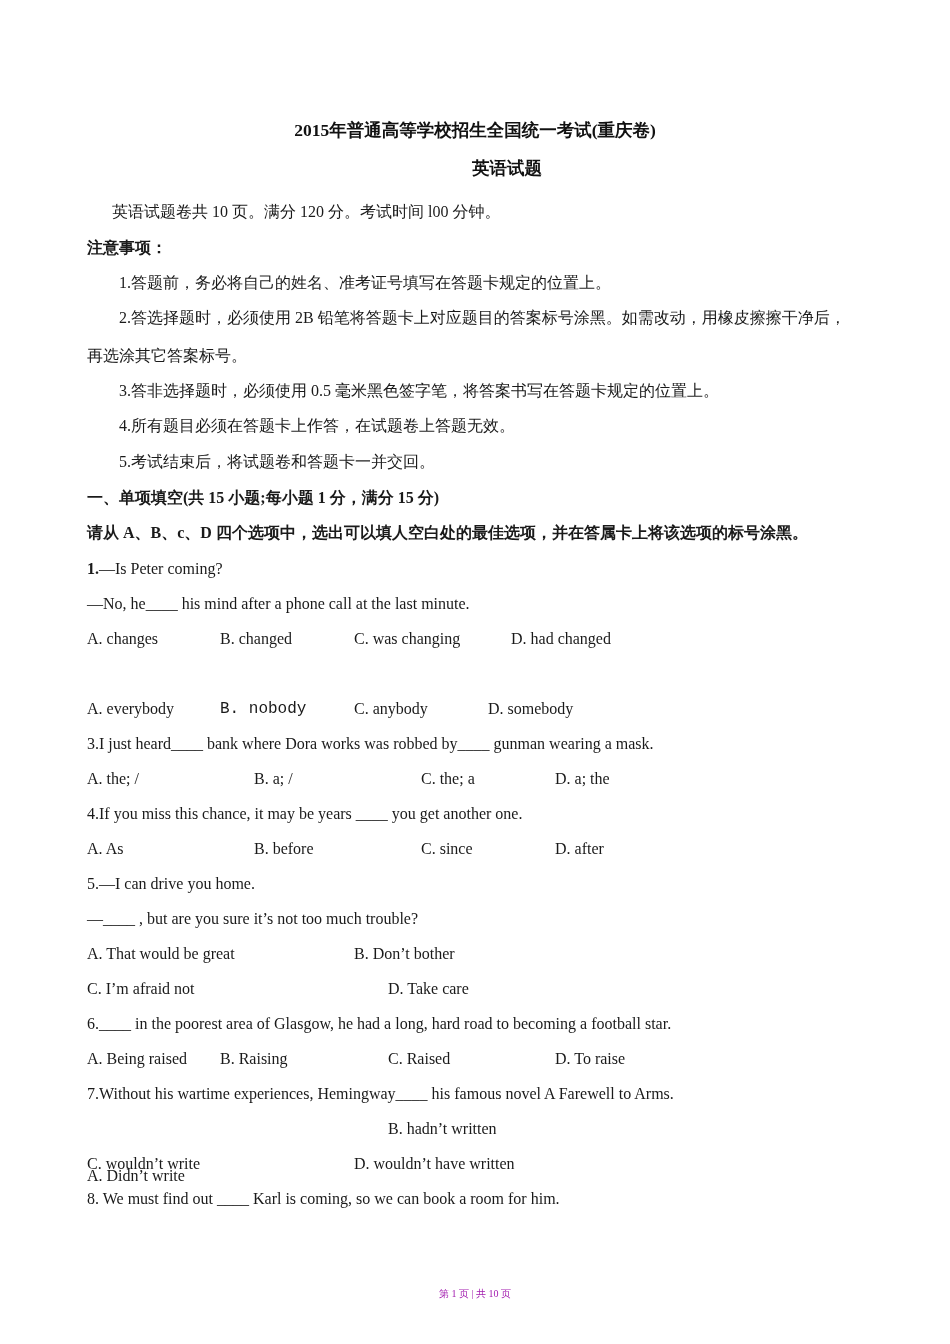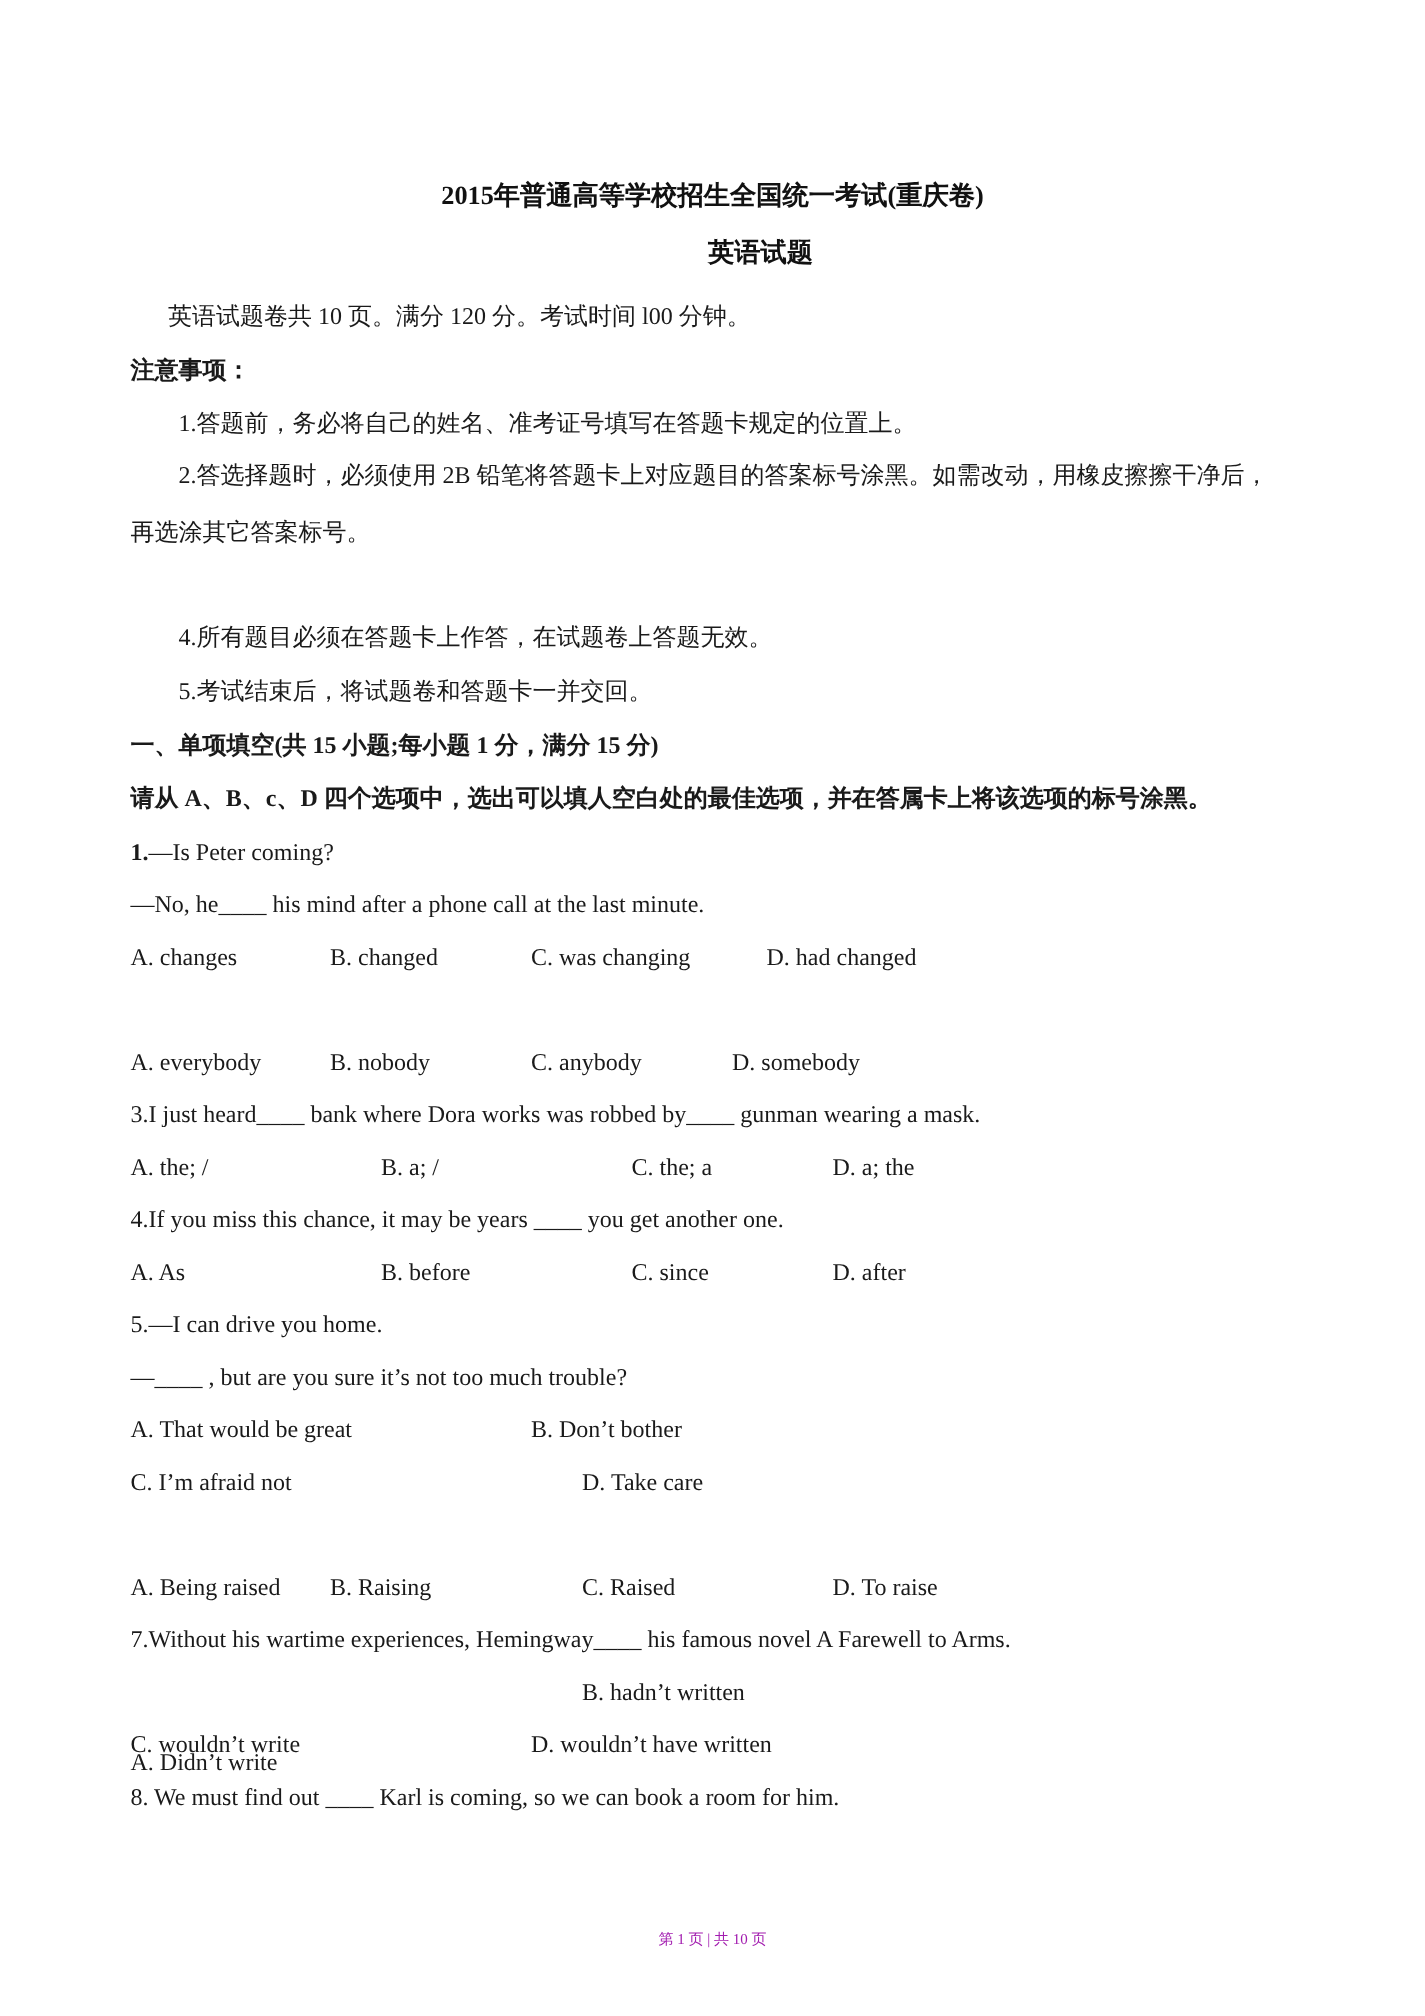--- a/index.html
+++ b/index.html
@@ -21,40 +21,41 @@
 
   <div class="title" style="top:119px;">2015年普通高等学校招生全国统一考试(重庆卷)</div>
   <div class="title" style="top:157px;padding-left:32px;">英语试题</div>
 
   <div class="line" style="left:112px; top:202px;">英语试题卷共 10 页。满分 120 分。考试时间 l00 分钟。</div>
 
   <div class="line bold" style="left:87px; top:238px;">注意事项：</div>
   <div class="line" style="left:119px; top:273px;">1.答题前，务必将自己的姓名、准考证号填写在答题卡规定的位置上。</div>
   <div class="line" style="left:119px; top:308px;">2.答选择题时，必须使用 2B 铅笔将答题卡上对应题目的答案标号涂黑。如需改动，用橡皮擦擦干净后，</div>
   <div class="line" style="left:87px; top:346px;">再选涂其它答案标号。</div>
+  <div class="line" style="left:119px; top:381px;">3.答非选择题时，必须使用 0.5 毫米黑色签字笔，将答案书写在答题卡规定的位置上。</div>
   <div class="line" style="left:119px; top:416px;">4.所有题目必须在答题卡上作答，在试题卷上答题无效。</div>
   <div class="line" style="left:119px; top:452px;">5.考试结束后，将试题卷和答题卡一并交回。</div>
 
   <div class="line bold" style="left:87px; top:488px;">一、单项填空(共 15 小题;每小题 1 分，满分 15 分)</div>
   <div class="line bold" style="left:87px; top:523px;">请从 A、B、c、D 四个选项中，选出可以填人空白处的最佳选项，并在答属卡上将该选项的标号涂黑。</div>
 
   <div class="line" style="left:87px; top:559px;">
     <span class="bold">1.</span><span>—Is Peter coming?</span>
   </div>
   <div class="line" style="left:87px; top:594px;">—No, he____ his mind after a phone call at the last minute.</div>
   <div class="line" style="left:87px; top:629px; width:800px;">
     <span class="opt" style="left:0px;">A.   changes</span>
     <span class="opt" style="left:133px;">B. changed</span>
     <span class="opt" style="left:267px;">C. was changing</span>
     <span class="opt" style="left:424px;">D. had changed</span>
   </div>
 
   <div class="line" style="left:87px; top:699px; width:800px;">
     <span class="opt" style="left:0px;">A.    everybody</span>
-    <span class="opt" style="left:133px;">B. nobody</span>
+    <span class="opt" style="left:133px;font-family:Liberation Mono, monospace;">B. nobody</span>
     <span class="opt" style="left:267px;">C. anybody</span>
     <span class="opt" style="left:401px;">D. somebody</span>
   </div>
 
   <div class="line" style="left:87px; top:734px;">
     <span>3.</span><span>I just heard____ bank where Dora works was robbed by____ gunman wearing a mask.</span>
   </div>
   <div class="line" style="left:87px; top:769px; width:800px;">
     <span class="opt" style="left:0px;">A.    the; /</span>
     <span class="opt" style="left:167px;">B. a; /</span>
@@ -78,20 +79,23 @@
   <div class="line" style="left:87px; top:909px;">—____ , but are you sure it’s not too much trouble?</div>
   <div class="line" style="left:87px; top:944px; width:800px;">
     <span class="opt" style="left:0px;">A. That would be great</span>
     <span class="opt" style="left:267px;">B. Don’t bother</span>
   </div>
   <div class="line" style="left:87px; top:979px; width:800px;">
     <span class="opt" style="left:0px;">C. I’m afraid not</span>
     <span class="opt" style="left:301px;">D. Take care</span>
   </div>
 
+  <div class="line" style="left:87px; top:1014px;">
+    <span>6.</span><span>____ in the poorest area of Glasgow, he had a long, hard road to becoming a football star.</span>
+  </div>
   <div class="line" style="left:87px; top:1049px; width:800px;">
     <span class="opt" style="left:0px;">A.    Being raised</span>
     <span class="opt" style="left:133px;">B. Raising</span>
     <span class="opt" style="left:301px;">C. Raised</span>
     <span class="opt" style="left:468px;">D. To raise</span>
   </div>
 
   <div class="line" style="left:87px; top:1084px;">
     <span>7.</span><span>Without his wartime experiences, Hemingway____ his famous novel A Farewell to Arms.</span>
   </div>

